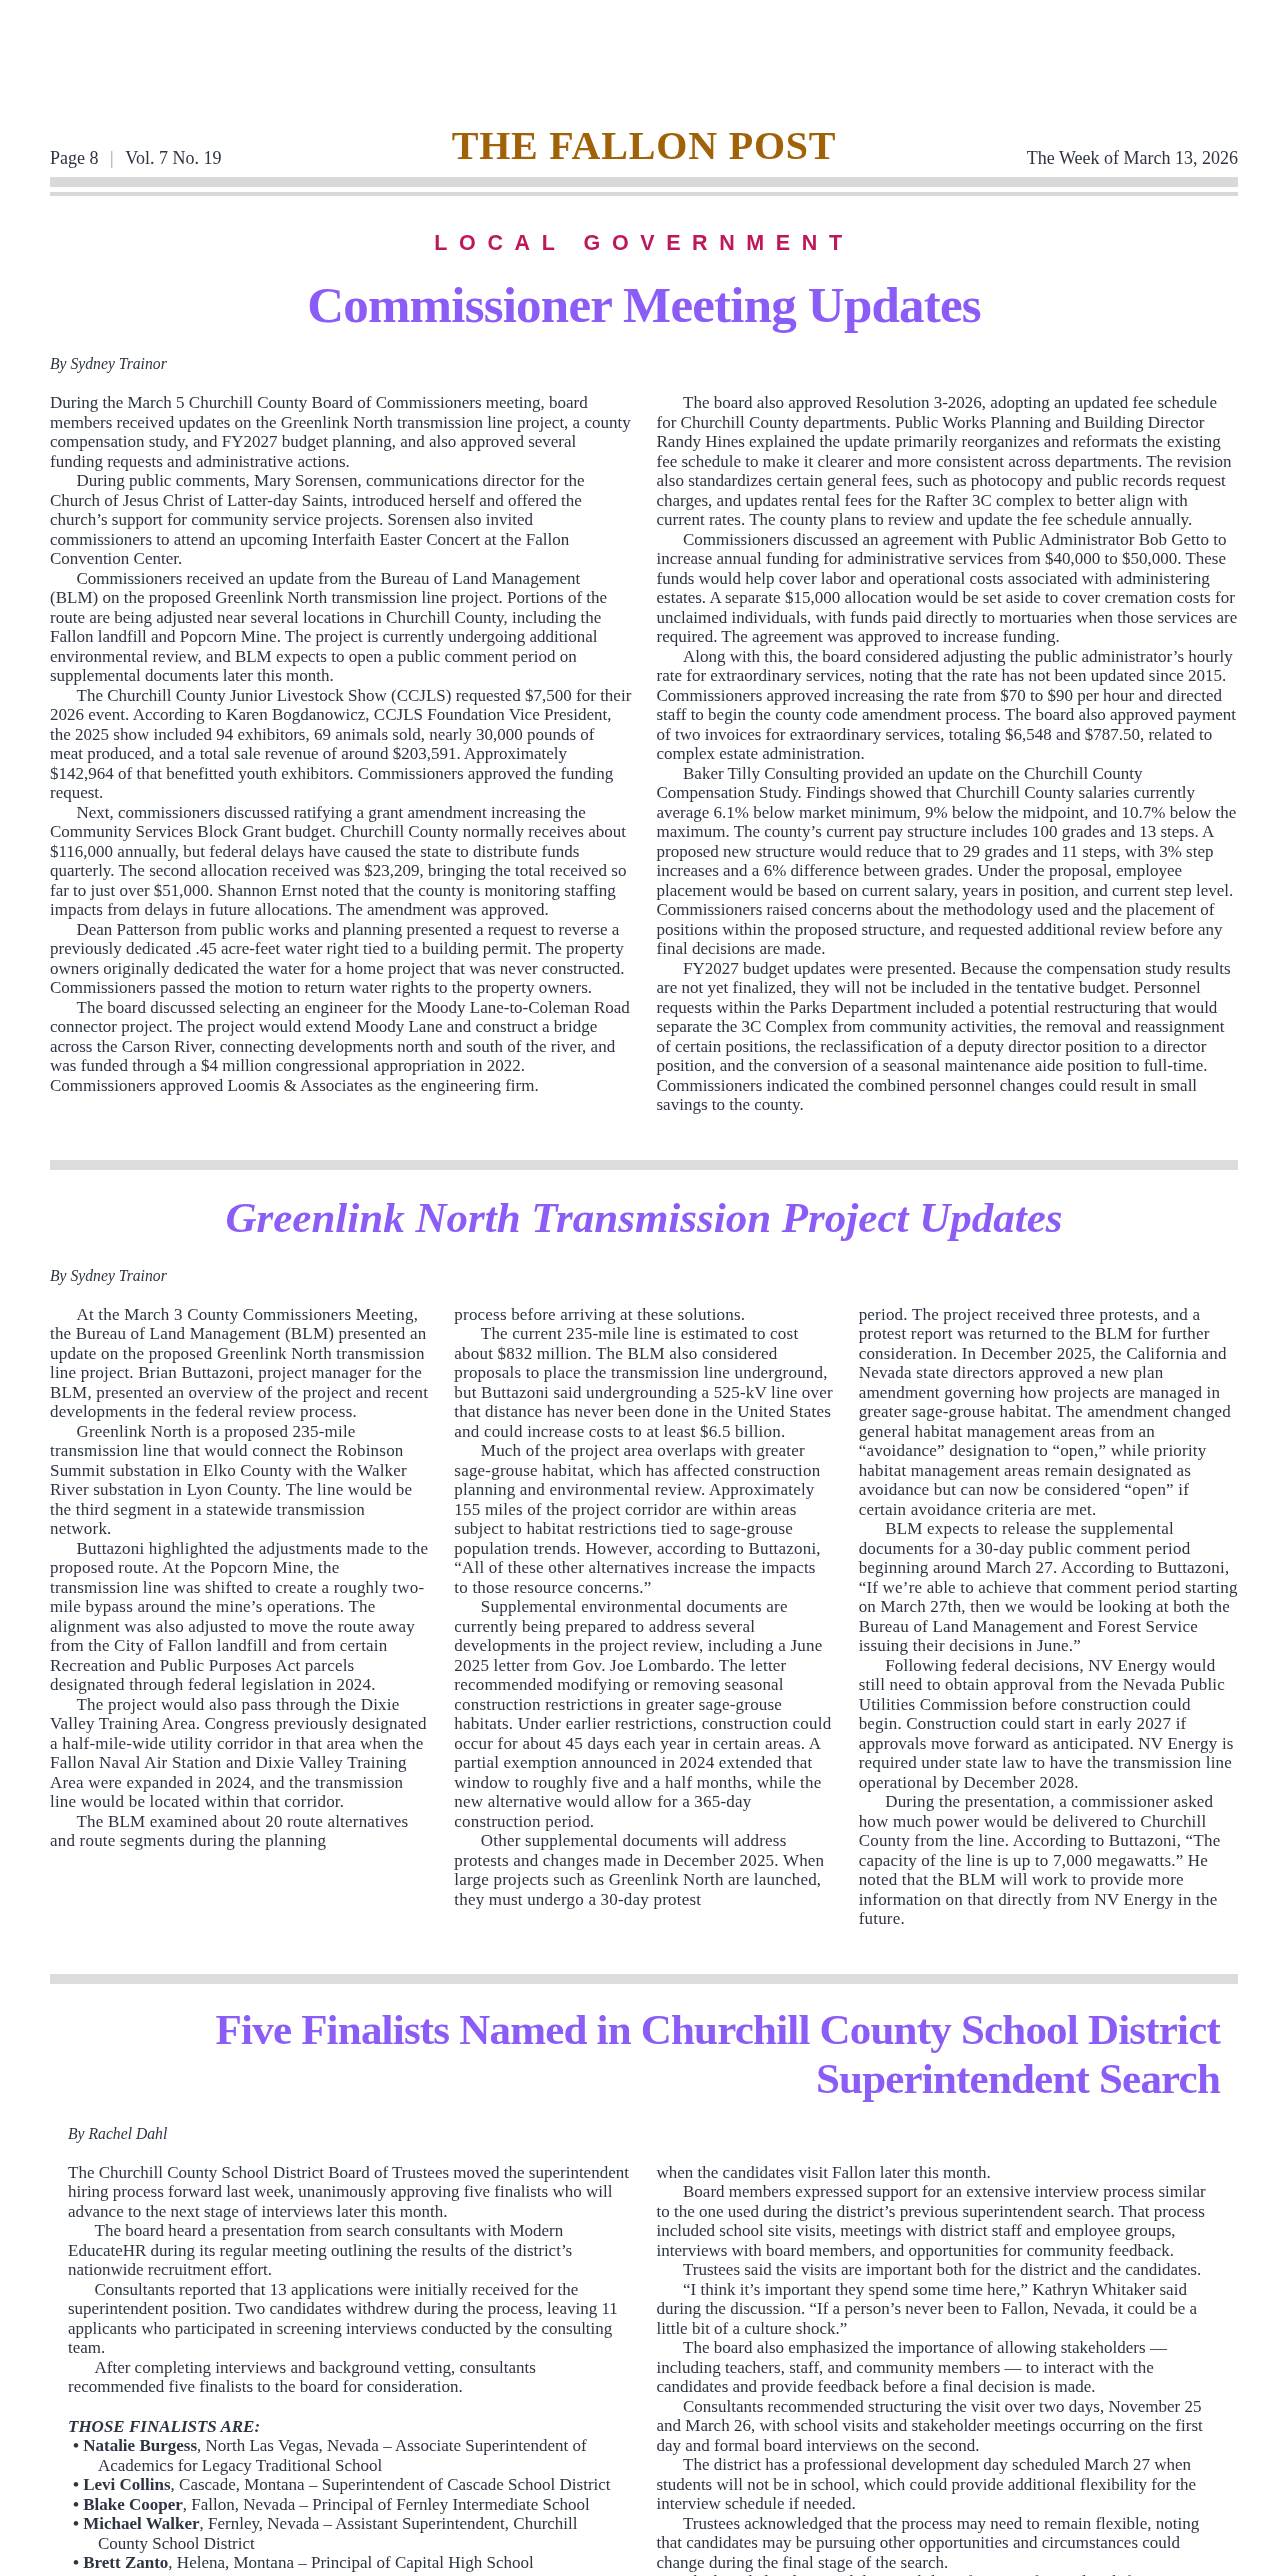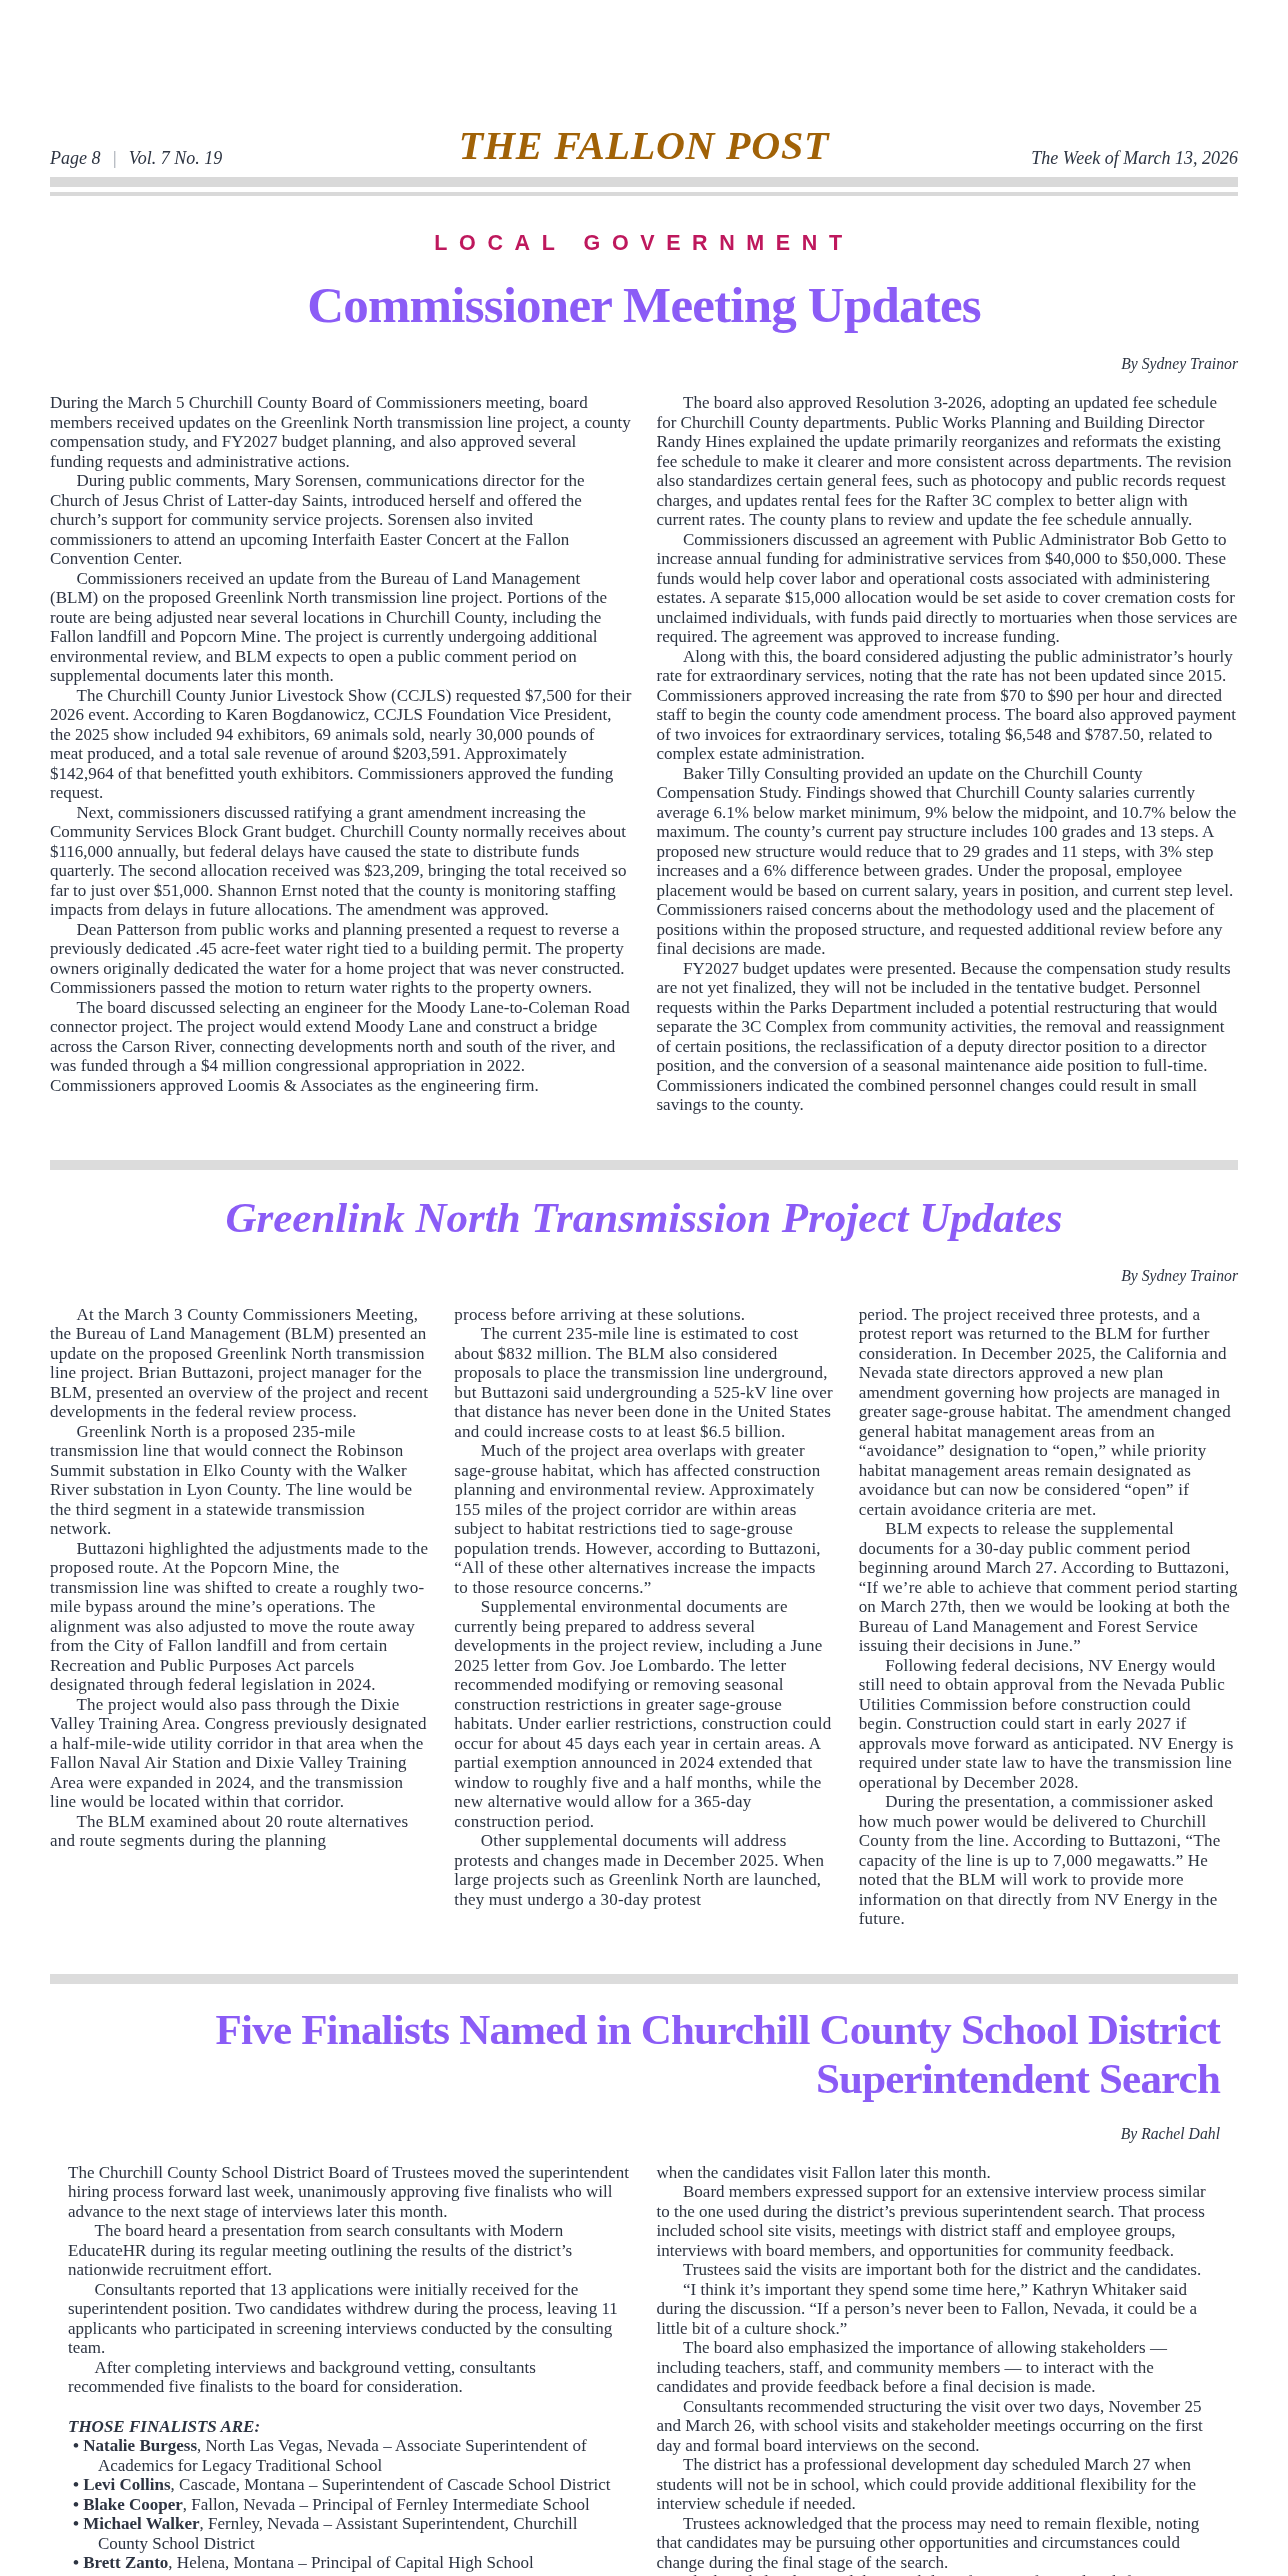--- a/index.html
+++ b/index.html
@@ -2,39 +2,39 @@
 <html style="font-size:13.2px"><head>
 <meta charset="utf-8">
 <style>
   html,body{margin:0;padding:0;background:#ffffff;}
   .page{
     width:1288px;height:2576px;box-sizing:border-box;
     padding:122px 50px 0;background:#ffffff;overflow:hidden;
     font-family:"Liberation Serif","DejaVu Serif",serif;color:#2d3442;
   }
   
-  .masthead-row{display:flex;align-items:flex-end;font-style:italic;}
+  .masthead-row{display:flex;align-items:flex-end;}
   .mast-left{flex:1;font-size:18px;white-space:nowrap;}
   .folio-sep{color:#9aa0aa;margin:0 11.6px;font-size:18px;}
   .mast-title{font-size:40px;font-weight:700;color:#a16207;letter-spacing:0.8px;white-space:nowrap;}
   .mast-right{flex:1;text-align:right;font-size:18px;white-space:nowrap;}
   .rule-thick{height:10px;background:#d9d9d9;margin-top:8.3px;}
   .rule-thin{height:3.3px;background:#d9d9d9;margin-top:5px;}
   
   .section-label{
     margin-top:35px;text-align:center;
     font-family:"Liberation Sans","DejaVu Sans",sans-serif;
     font-weight:700;font-size:21.5px;letter-spacing:11.6px;
   }
   
   .headline{text-align:center;font-weight:700;color:#8b5cf6;margin:0;}
   .h-1{font-size:51px;margin-top:20px;letter-spacing:-0.8px;}
   .h-2{font-size:43px;font-style:italic;margin-top:23px;}
   .h-3{font-size:43px;margin-top:21.5px;letter-spacing:-0.8px;text-align:right;}
-  .byline{font-style:italic;font-size:15.7px;margin:21.5px 0 20px;text-align:right;}
+  .byline{font-style:italic;font-size:15.7px;margin:21.5px 0 20px;}
   
   .cols{display:flex;gap:25px;}
   .col{flex:1;min-width:0;}
   .para{margin:0;font-size:17px;line-height:19.5px;text-indent:26.5px;}
   .noindent{text-indent:0;}
   .subhead{font-weight:700;text-indent:0;margin-top:20px;font-style:italic;}
   .bullet{padding-left:30px;text-indent:-25px;}
   .bullet::before{content:"\2022\00a0";font-weight:700;}
   .divider{height:10px;background:#dcdcdc;margin-top:45px;}
   .art-greenlink .para{letter-spacing:0.2px;}

